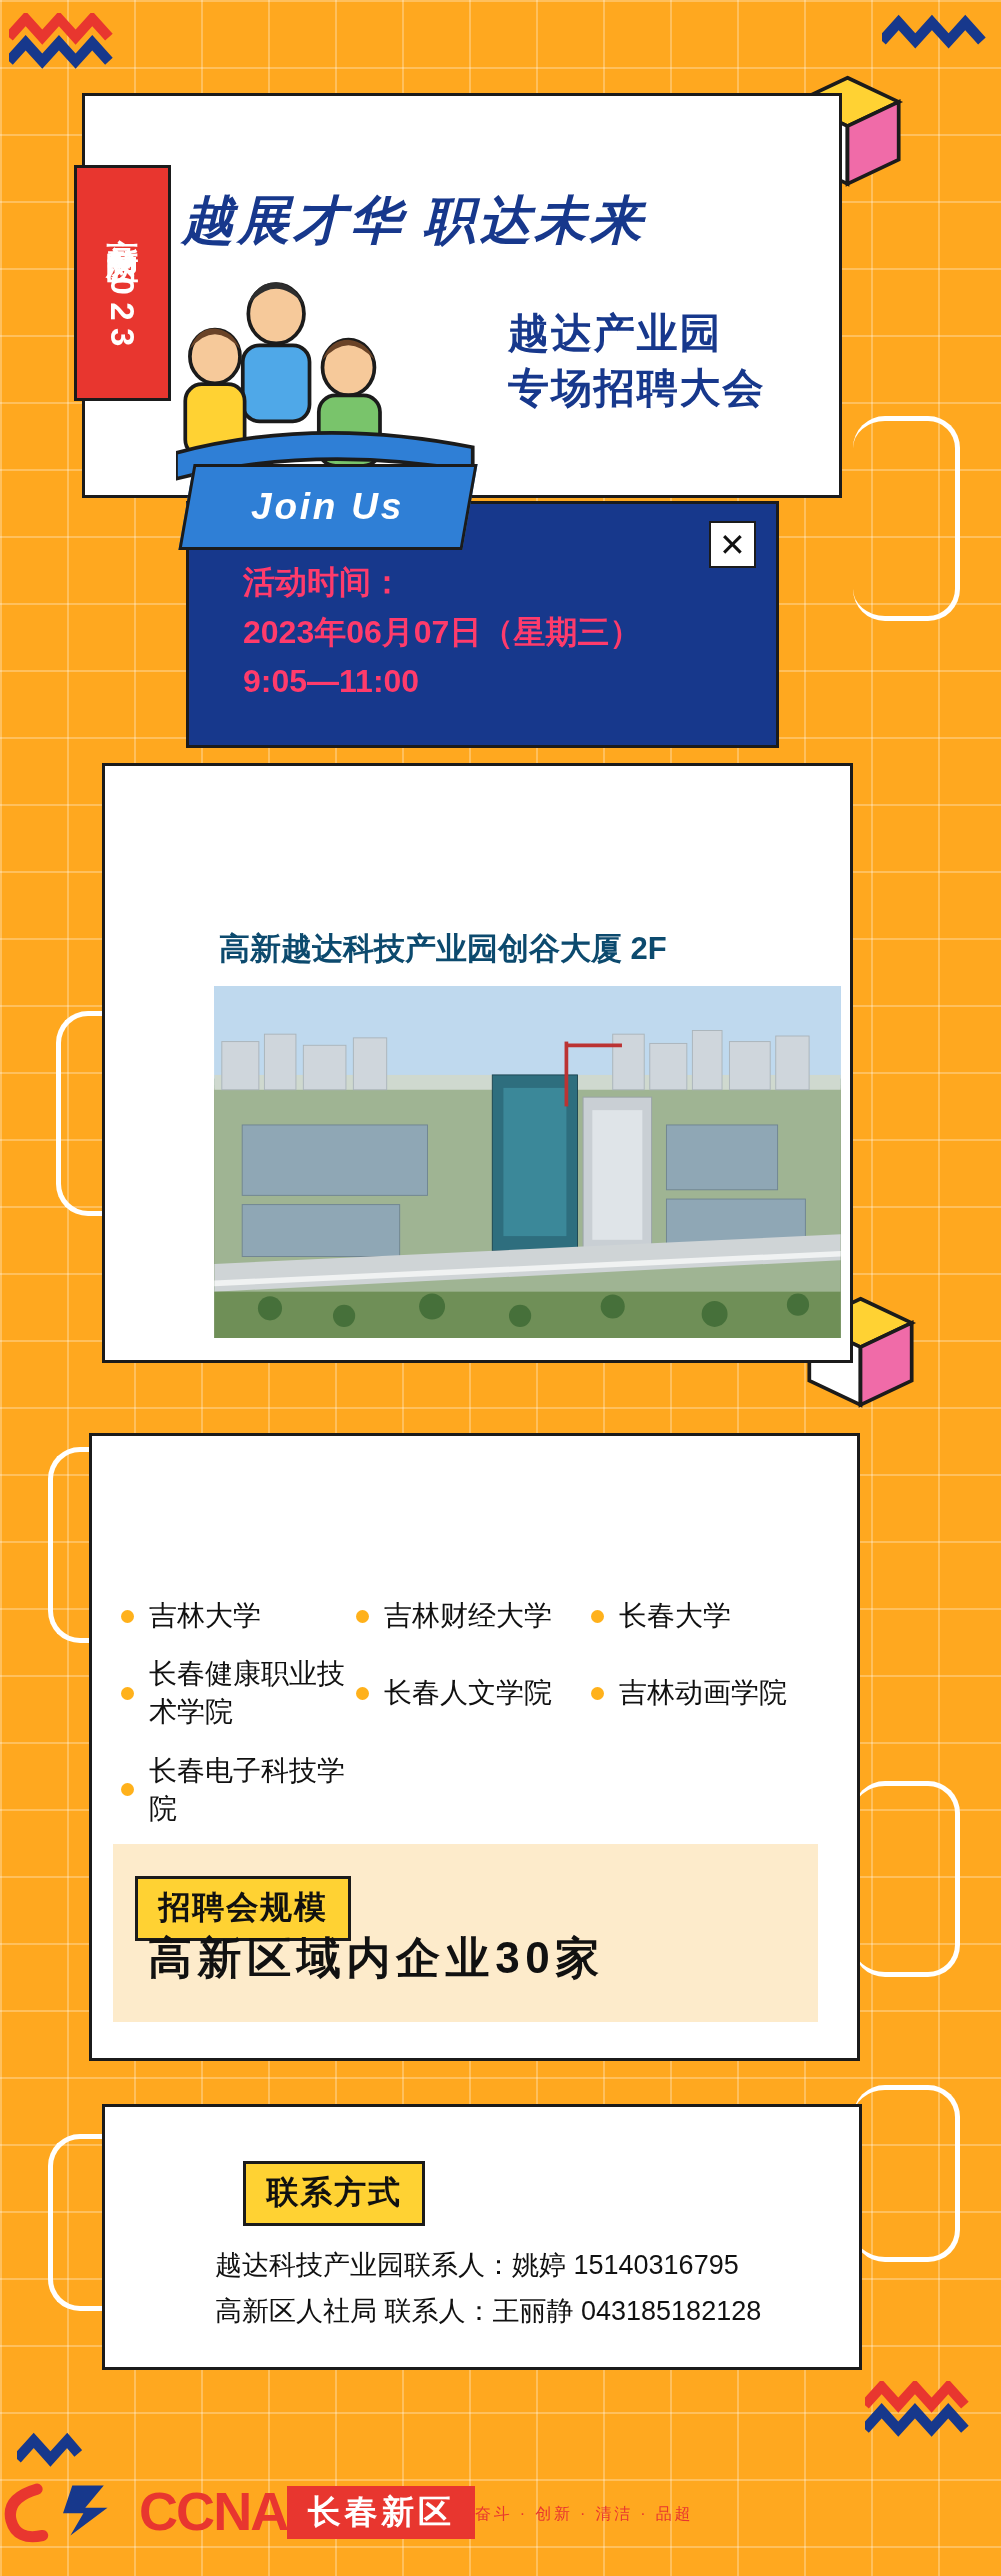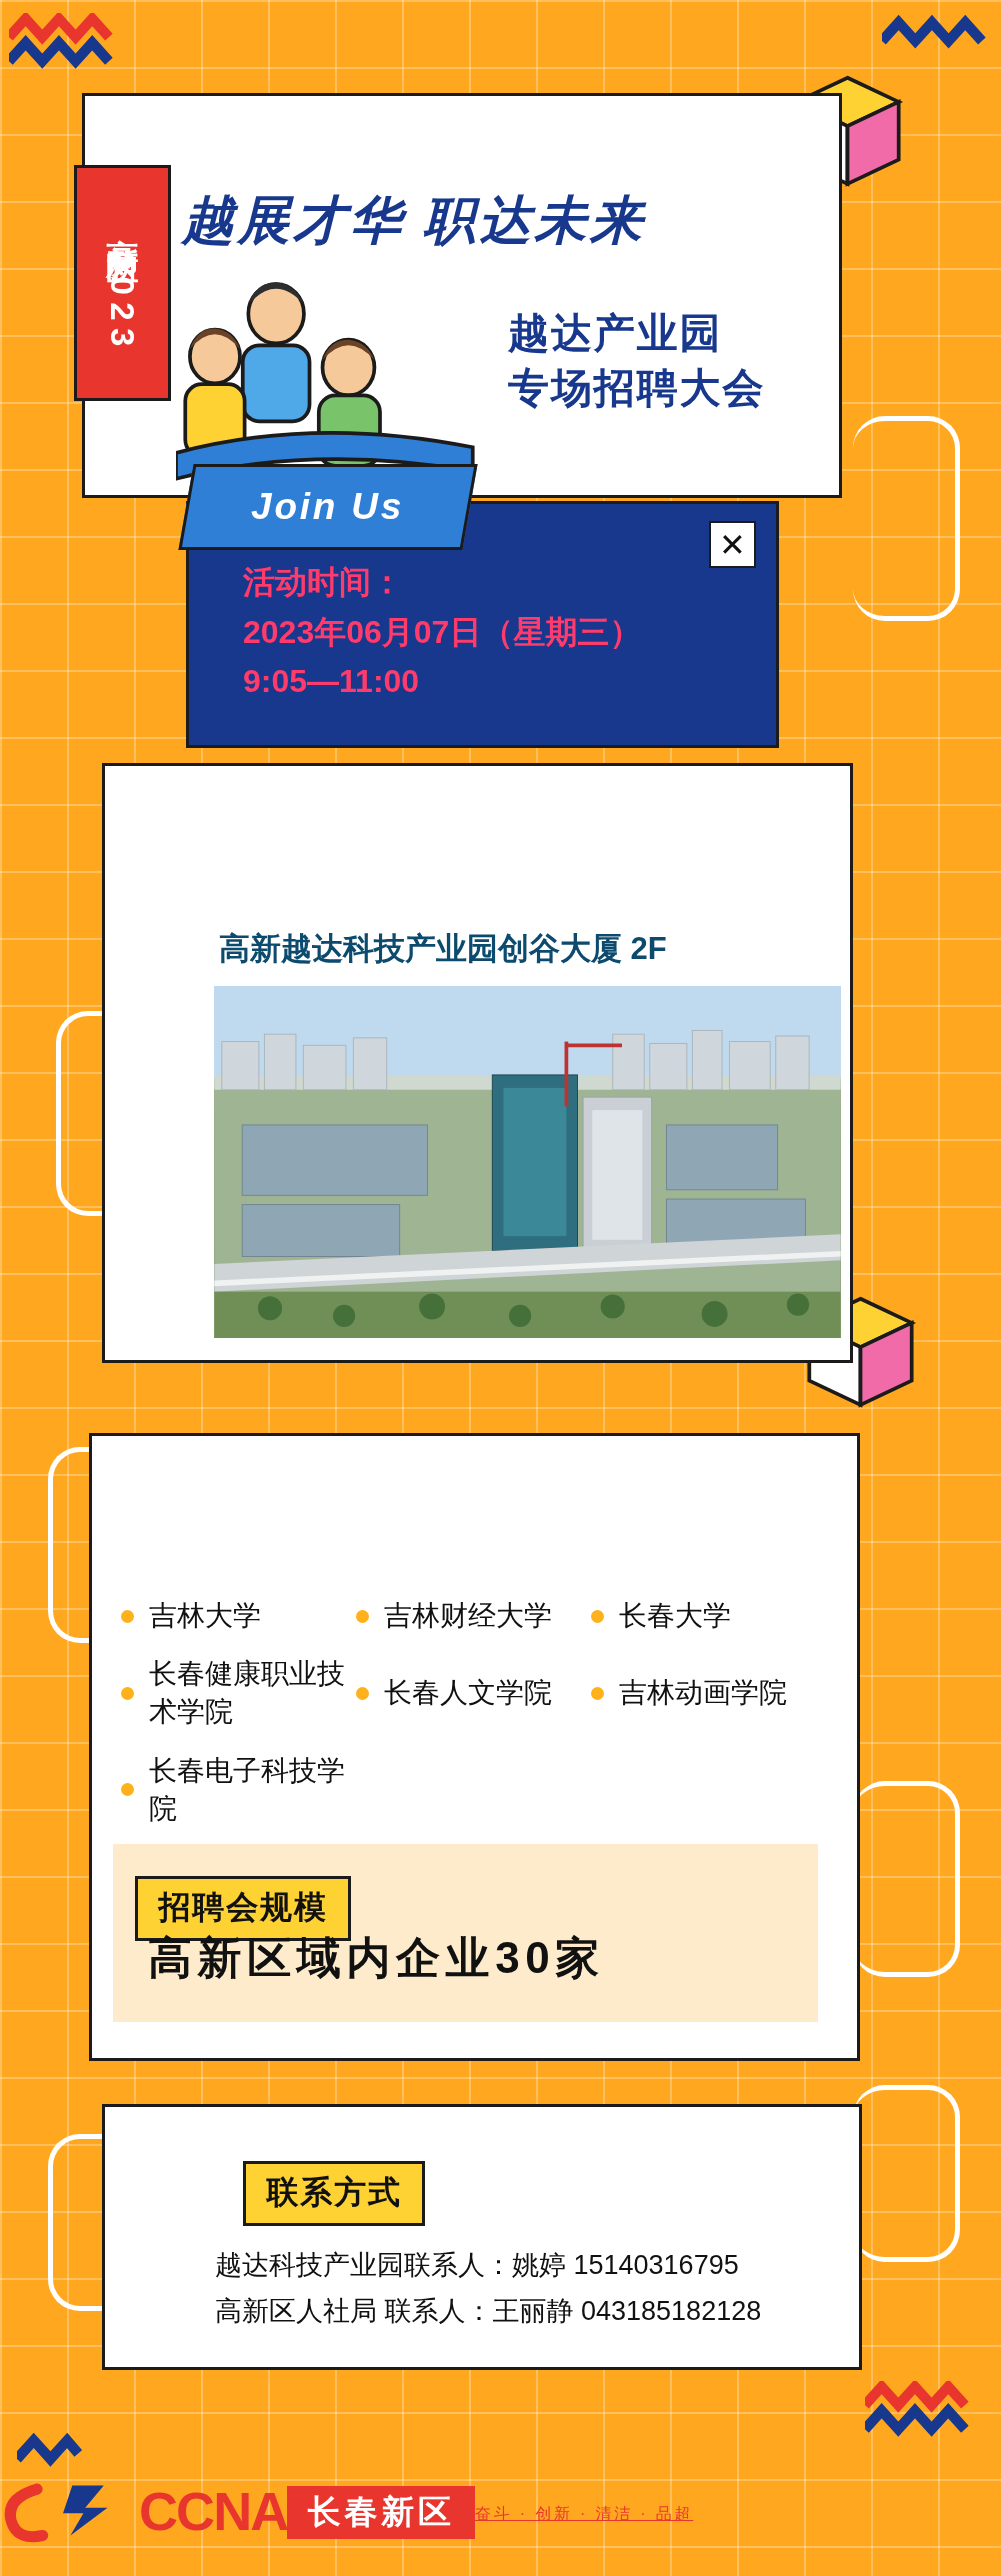--- a/index.html
+++ b/index.html
@@ -118,21 +118,21 @@
   
   #footer{
     position:absolute;left:0;right:0;bottom:33px;display:flex;
     flex-direction:row;align-items:center;
   }
   #logo-mark{font-size:54px;font-weight:bold;color:#E8362F;letter-spacing:-1.9px;}
   #logo-name{
     margin-top:3.7px;background:#E8362F;color:#fff;font-size:33px;font-weight:bold;
     padding:3.7px 20.4px;letter-spacing:3.7px;
   }
-  #logo-sub{margin-top:7.4px;font-size:16px;color:#E8362F;letter-spacing:2.8px;text-decoration:underline;}
+  #logo-sub{margin-top:7.4px;font-size:16px;color:#E8362F;letter-spacing:2.8px;}
 </style>
 </head>
 <body>
 
 <div class="grid-bg"></div>
 
 <div class="stage">
 
   <svg class="zz" style="left:9.3px;top:13px;width:111px;height:65px;" viewBox="0 0 120 70" width="111" height="65">
     <polyline points="0,26 18,6 36,26 54,6 72,26 90,6 108,26" fill="none" stroke="#E8362F" stroke-width="11"></polyline>

